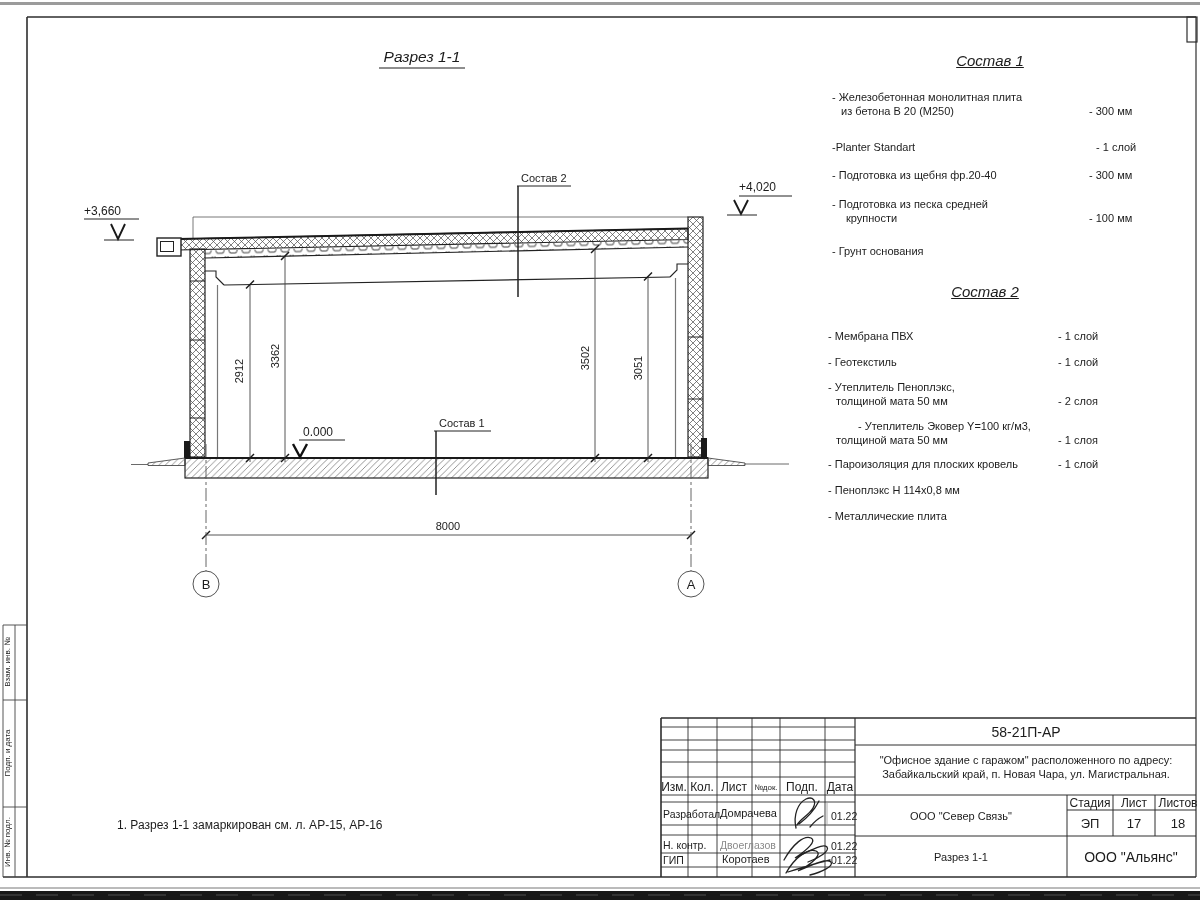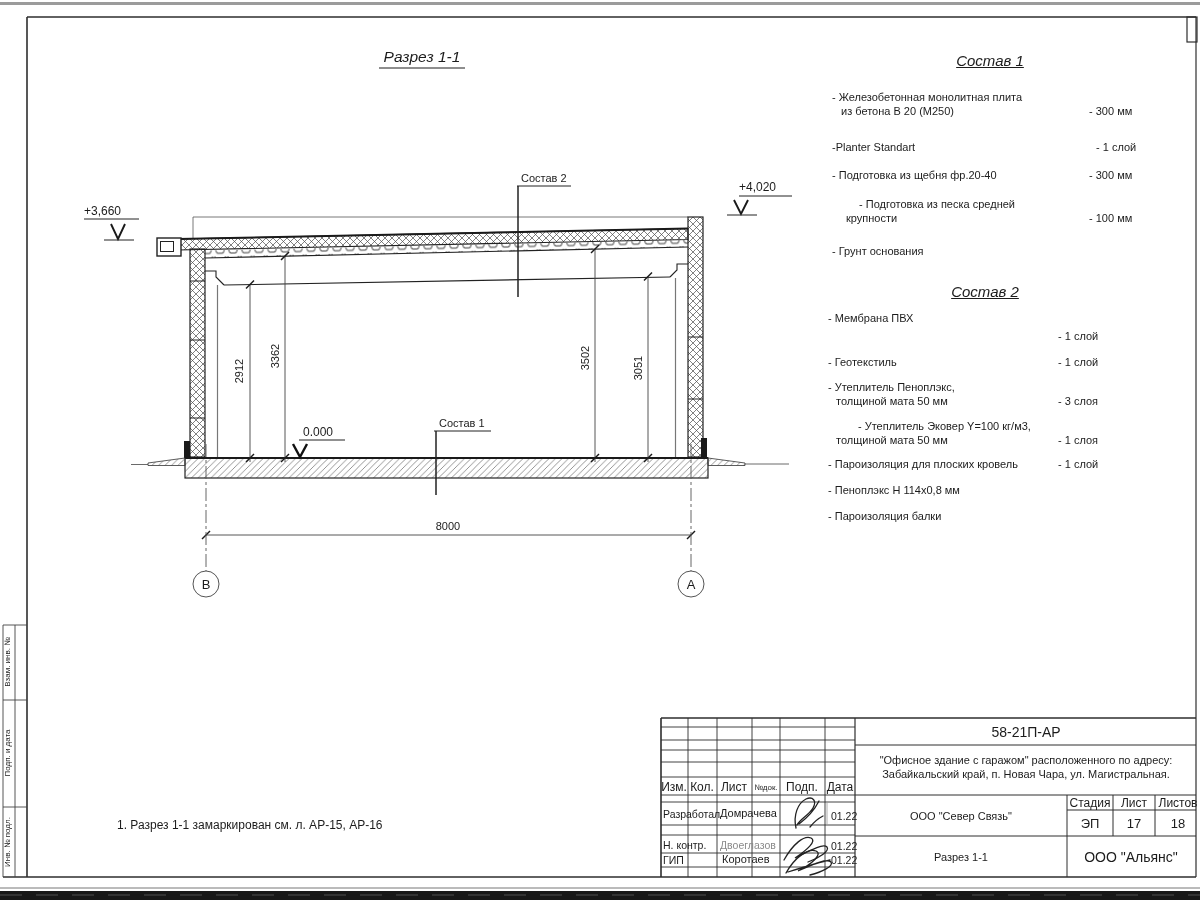--- a/index.html
+++ b/index.html
@@ -254,42 +254,42 @@
 <div class="overlay" style="left:832px;top:90px;">- Железобетонная  монолитная плита</div>
 <div class="overlay" style="left:841px;top:104px;">из бетона В 20 (М250)</div>
 <div class="overlay" style="left:1089px;top:104px;">- 300 мм</div>
 
 <div class="overlay" style="left:832px;top:140px;">-Planter Standart</div>
 <div class="overlay" style="left:1096px;top:140px;">- 1 слой</div>
 
 <div class="overlay" style="left:832px;top:168px;">- Подготовка из щебня фр.20-40</div>
 <div class="overlay" style="left:1089px;top:168px;">- 300 мм</div>
 
-<div class="overlay" style="left:832px;top:197px;margin-left:27px;">- Подготовка из песка средней</div>
+<div class="overlay" style="left:832px;top:197px;">- Подготовка из песка средней</div>
 <div class="overlay" style="left:846px;top:211px;text-align:center;">крупности</div>
 <div class="overlay" style="left:1089px;top:211px;">- 100 мм</div>
 
 <div class="overlay" style="left:832px;top:244px;">- Грунт основания</div>
 
 <div class="lst-title" style="left:920px;top:283px;">Состав 2</div>
 
-<div class="overlay" style="left:828px;top:311px;text-align:center;">- Мембрана ПВХ</div>
+<div class="overlay" style="left:828px;top:329px;text-align:center;">- Мембрана ПВХ</div>
 <div class="overlay" style="left:1058px;top:329px;">- 1 слой</div>
 
 <div class="overlay" style="left:828px;top:355px;">- Геотекстиль</div>
 <div class="overlay" style="left:1058px;top:355px;">- 1 слой</div>
 
 <div class="overlay" style="left:828px;top:380px;">- Утеплитель Пеноплэкс,</div>
 <div class="overlay" style="left:836px;top:394px;">толщиной мата 50 мм</div>
-<div class="overlay" style="left:1058px;top:394px;">- 3  слоя</div>
+<div class="overlay" style="left:1058px;top:394px;">- 2  слоя</div>
 
 <div class="overlay" style="left:828px;top:419px;margin-left:30px;">- Утеплитель Эковер Y=100 кг/м3,</div>
 <div class="overlay" style="left:836px;top:433px;">толщиной мата 50 мм</div>
 <div class="overlay" style="left:1058px;top:433px;">- 1 слоя</div>
 
 <div class="overlay" style="left:828px;top:457px;">- Пароизоляция для плоских кровель</div>
 <div class="overlay" style="left:1058px;top:457px;">- 1 слой</div>
 
 <div class="overlay" style="left:828px;top:483px;">- Пеноплэкс Н 114х0,8 мм</div>
 
-<div class="overlay" style="left:828px;top:509px;">- Пароизоляция балки</div>
+<div class="overlay" style="left:828px;top:509px;">- Металлические плита</div>
 
 </div>
 
 </body></html>

